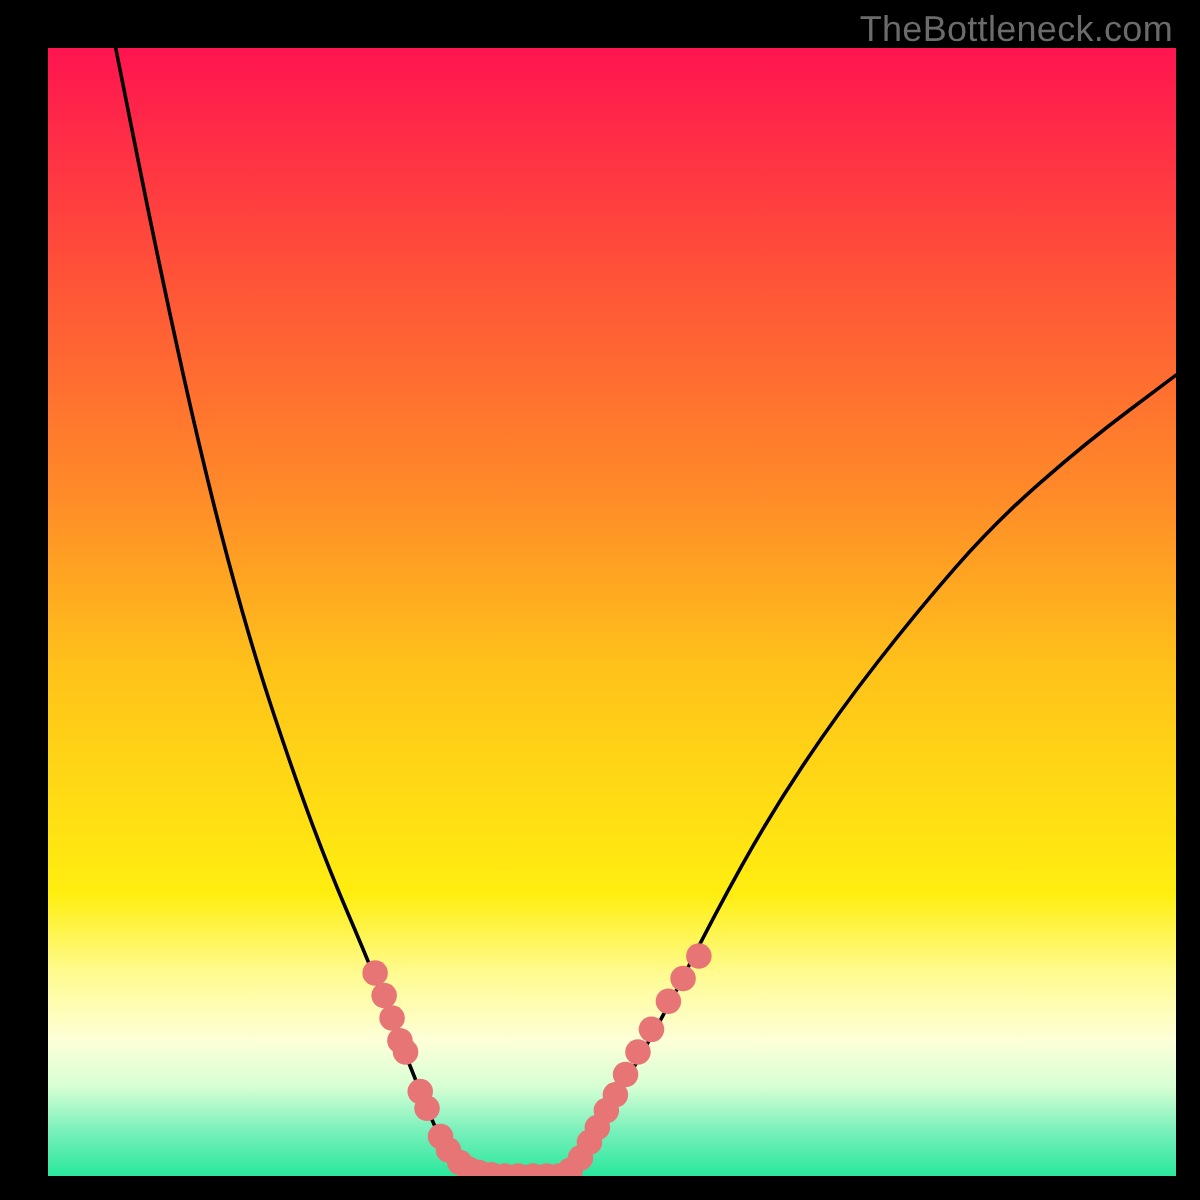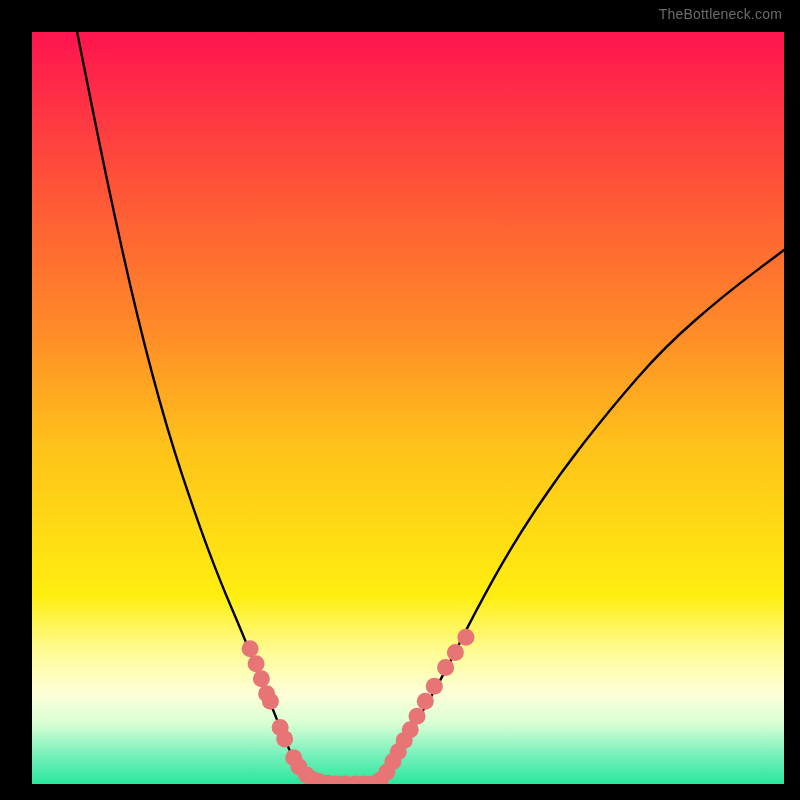--- a/index.html
+++ b/index.html
@@ -21,21 +21,21 @@
   .chart svg {
     width: 752px;
     height: 752px;
     display: block;
   }
   .attribution {
     position: absolute;
     top: 6px;
     right: 18px;
     font-family: Arial, Helvetica, sans-serif;
-    font-size: 14px;
+    font-size: 24px;
     color: #6b6b6b;
     letter-spacing: 0.2px;
   }
 </style>
 </head>
 <body>
 
 <div class="attribution">TheBottleneck.com</div>
 
 <div class="chart">

